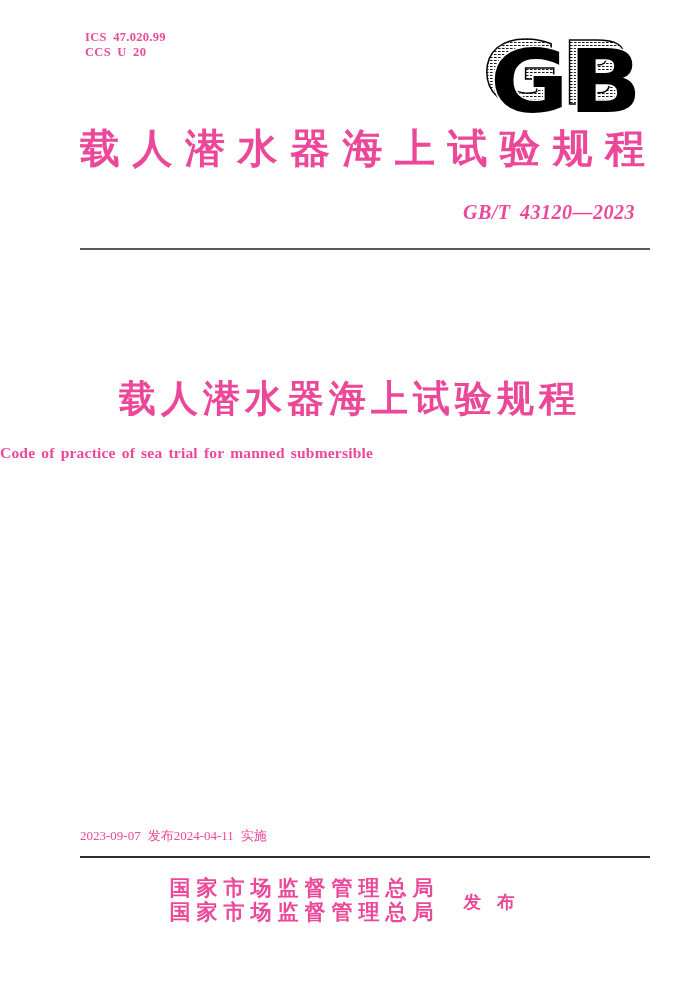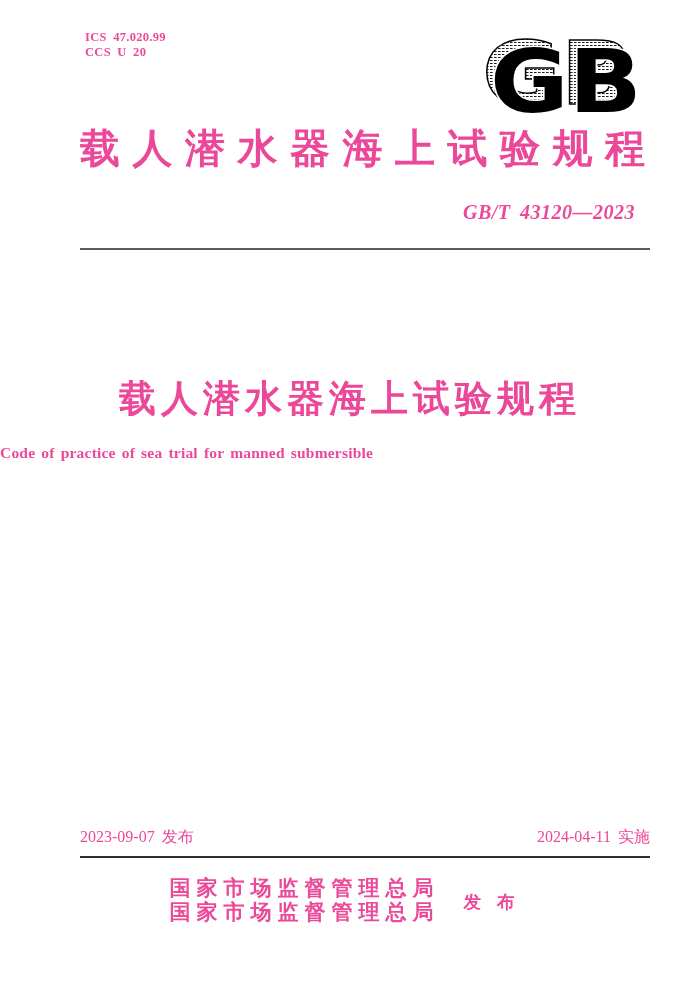--- a/index.html
+++ b/index.html
@@ -44,22 +44,22 @@
     letter-spacing:5px;white-space:nowrap;
   }
   .doc-title-en{
     position:absolute;left:0;right:0;top:444px;
     text-align:left;font-weight:bold;font-size:15.5px;
     word-spacing:2px;letter-spacing:.2px;
   }
 
   .dates-row{
     position:absolute;left:80px;top:827px;width:570px;
-    display:flex;justify-content:space-between;
-    font-size:16px;font-weight:500;
+    display:flex;
+    font-size:13px;font-weight:500;
   }
   .date-cell .lbl{margin-left:7px;}
 
   .publisher-block{
     position:absolute;left:0;right:0;top:876px;
     display:flex;justify-content:center;align-items:center;gap:24px;
   }
   .publisher-names{
     font-weight:bold;font-size:21px;line-height:24px;
     letter-spacing:6px;text-align:justify;white-space:nowrap;

